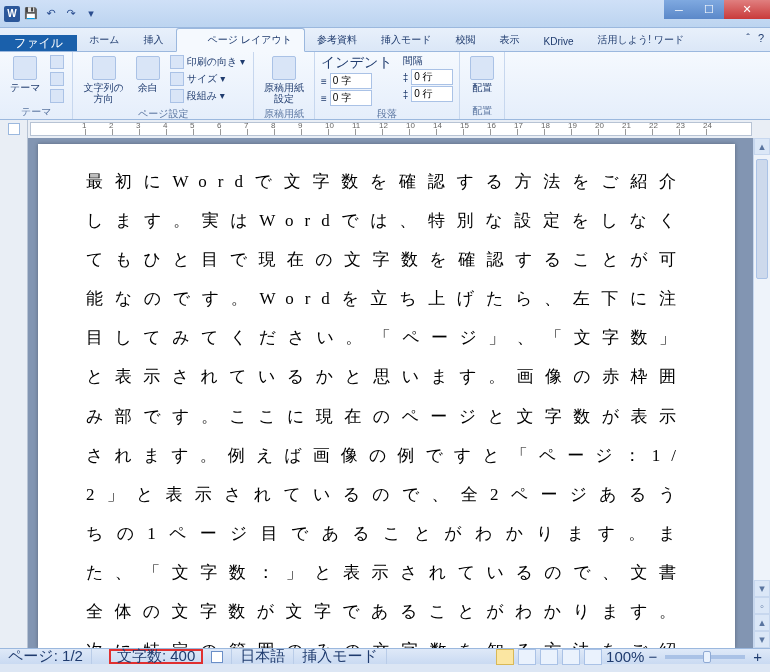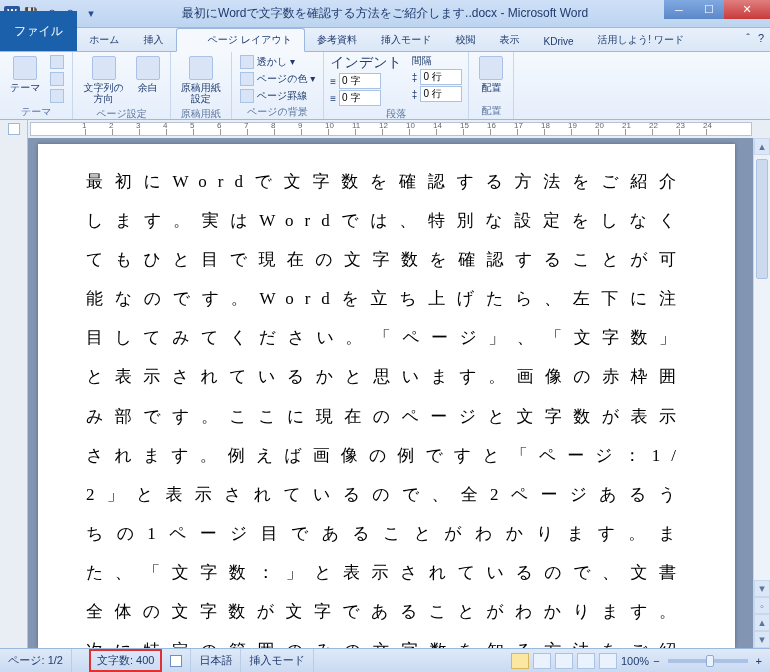--- a/index.html
+++ b/index.html
@@ -10,21 +10,21 @@
 .word-icon { width: 16px; height: 16px; background: #2b579a; color: #fff; font-weight: bold; font-size: 10px; display: flex; align-items: center; justify-content: center; border-radius: 2px; }
 .qat-btn { width: 18px; height: 18px; display: flex; align-items: center; justify-content: center; color: #2a4d8f; cursor: pointer; }
 .title { position: absolute; left: 50%; transform: translateX(-50%); color: #1f3b6e; font-size: 12px; white-space: nowrap; }
 .win-btns { position: absolute; right: 0; top: 0; display: flex; }
 .win-btn { width: 30px; height: 19px; display: flex; align-items: center; justify-content: center; color: #fff; font-size: 11px; }
 .win-min { background: linear-gradient(#7fa9e0,#5b88c9); }
 .win-max { background: linear-gradient(#7fa9e0,#5b88c9); }
 .win-close { background: linear-gradient(#e07f7f,#c93a3a); width: 46px; }
 
 .tabs { height: 24px; background: linear-gradient(#e8f0fb,#dbe7f7); display: flex; align-items: flex-end; border-bottom: 1px solid #9bb8de; position: relative; }
-.file-tab { background: #1a60ab; color: #fff; padding: 4px 14px; font-size: 12px; height: 40px; display: flex; align-items: center; }
+.file-tab { background: #1a60ab; color: #fff; padding: 4px 14px; font-size: 12px; height: 16px; display: flex; align-items: center; }
 .tab { padding: 4px 12px; font-size: 10px; color: #1f3b6e; cursor: pointer; }
 .tab.active { background: #f5f9fe; border: 1px solid #9bb8de; border-bottom: 1px solid #f5f9fe; border-radius: 3px 3px 0 0; margin-bottom: -1px; padding-left: 31px; }
 .tabs .help { position: absolute; right: 6px; top: 4px; color: #1f3b6e; display:flex; gap:8px; }
 
 .ribbon { height: 68px; background: linear-gradient(#f5f9fe,#e5eefb); display: flex; border-bottom: 1px solid #9bb8de; }
 .group { border-right: 1px solid #c7d7ee; padding: 2px 6px 1px 6px; display: flex; flex-direction: column; justify-content: space-between; }
 .group-label { text-align: center; font-size: 10px; color: #5a75a0; padding-top: 1px; }
 .group-body { display: flex; gap: 4px; align-items: flex-start; flex: 1; }
 .big-btn { display: flex; flex-direction: column; align-items: center; gap: 2px; padding: 2px 4px; cursor: pointer; }
 .big-btn .ico { width: 24px; height: 24px; background: #d9e5f7; border: 1px solid #aac2e6; border-radius: 2px; }
@@ -46,42 +46,41 @@
 .workspace { height: 510px; display: flex; background: #8295b2; }
 .vruler { width: 28px; background: #e9eef5; border-right: 1px solid #b7c3d4; }
 .page-area { flex: 1; overflow: hidden; position: relative; padding: 6px 18px 0 10px; }
 .page { background: #fff; width: 100%; height: 100%; box-shadow: 0 0 4px rgba(0,0,0,.3); padding: 18px 48px; }
 .doc-text { font-family: Liberation Serif, serif; font-size: 17px; line-height: 2.3; letter-spacing: 11px; color: #000; text-align: justify; word-break: break-all; }
 .scrollbar-v { width: 17px; background: #e9eef5; border-left: 1px solid #c7d7ee; display:flex; flex-direction:column; }
 .sb-btn { height:17px; display:flex; align-items:center; justify-content:center; color:#5a75a0; background:#dbe7f7; border:1px solid #c7d7ee; }
 .sb-track { flex:1; background:#eef3fa; position:relative; }
 .sb-thumb { position:absolute; top:4px; left:2px; right:2px; height:120px; background:#cdd9ec; border:1px solid #aac2e6; border-radius:2px; }
 
-.statusbar { height: 24px; background: linear-gradient(#dfe9f8,#c9daf2); display: flex; align-items: center; font-size: 11px; color: #1f3b6e; border-top: 1px solid #9bb8de; }
+.statusbar { height: 16px; background: linear-gradient(#dfe9f8,#c9daf2); display: flex; align-items: center; font-size: 15px; color: #1f3b6e; border-top: 1px solid #9bb8de; }
 .status-item { padding: 0 8px; border-right: 1px solid #b9cce8; height: 100%; display: flex; align-items: center; gap: 4px; }
 .status-item.highlight { border: 2px solid #e03030; padding: 0 6px; margin-left: 17px; }
 .status-right { margin-left: auto; display: flex; align-items: center; gap: 4px; padding-right: 8px; }
 .view-btn { width: 18px; height: 16px; background: #eaf2fd; border: 1px solid #aac2e6; }
 .view-btn.active { background: #fbe6a2; border-color:#d8b856; }
 .zoom-slider { width: 80px; height: 4px; background: #aac2e6; position: relative; margin: 0 4px; }
 .zoom-slider .knob { position:absolute; left:38px; top:-4px; width:8px; height:12px; background:#eaf2fd; border:1px solid #8faad4; border-radius:2px; }
 .chk { width:12px; height:12px; border:1px solid #6b8fc7; background:#fff; display:inline-block; }
 </style>
 </head>
 <body>
 
 <div class="titlebar">
   <div class="qat">
     <div class="word-icon">W</div>
     <div class="qat-btn">💾</div>
     <div class="qat-btn">↶</div>
     <div class="qat-btn">↷</div>
     <div class="qat-btn">▾</div>
   </div>
-  <div class="title">最初にWordで文字数を確認する方法をご紹介します..docx - Microsoft Word</div>
   <div class="win-btns">
     <div class="win-btn win-min">─</div>
     <div class="win-btn win-max">☐</div>
     <div class="win-btn win-close">✕</div>
   </div>
 </div>
 
 <div class="tabs">
   <div class="file-tab">ファイル</div>
   <div class="tab">ホーム</div>
@@ -125,54 +124,49 @@
     <div class="group-body">
       <div class="big-btn">
         <div class="ico"></div>
         <div class="lbl" style="white-space:pre;">文字列の
 方向</div>
       </div>
       <div class="big-btn">
         <div class="ico"></div>
         <div class="lbl">余白</div>
       </div>
+      <div class="small-list">
+        <div class="small-item">
+            <div class="si"></div>
+            <span>印刷の向き ▾</span>
+          </div>
+        <div class="small-item">
+            <div class="si"></div>
+            <span>サイズ ▾</span>
+          </div>
+        <div class="small-item">
+            <div class="si"></div>
+            <span>段組み ▾</span>
+          </div>
+      </div>
     </div>
     <div class="group-label">ページ設定</div>
   </div>
 
   <div class="group">
     <div class="group-body">
       <div class="big-btn">
         <div class="ico"></div>
         <div class="lbl" style="white-space:pre;">原稿用紙
 設定</div>
       </div>
     </div>
     <div class="group-label">原稿用紙</div>
   </div>
 
-  <div class="group">
-    <div class="group-body">
-      <div class="small-list">
-        <div class="small-item">
-            <div class="si"></div>
-            <span>透かし ▾</span>
-          </div>
-        <div class="small-item">
-            <div class="si"></div>
-            <span>ページの色 ▾</span>
-          </div>
-        <div class="small-item">
-            <div class="si"></div>
-            <span>ページ罫線</span>
-          </div>
-      </div>
-    </div>
-    <div class="group-label">ページの背景</div>
-  </div>
 
   <div class="group">
     <div class="group-body">
       <div class="small-list">
         <div style="font-size:14px;color:#1f3b6e;">インデント</div>
         <div class="spin">≡<input value="0 字" style=""></div>
         <div class="spin">≡<input value="0 字" style=""></div>
       </div>
       <div class="small-list" style="margin-left:6px;">
         <div style="font-size:10px;color:#1f3b6e;">間隔</div>

